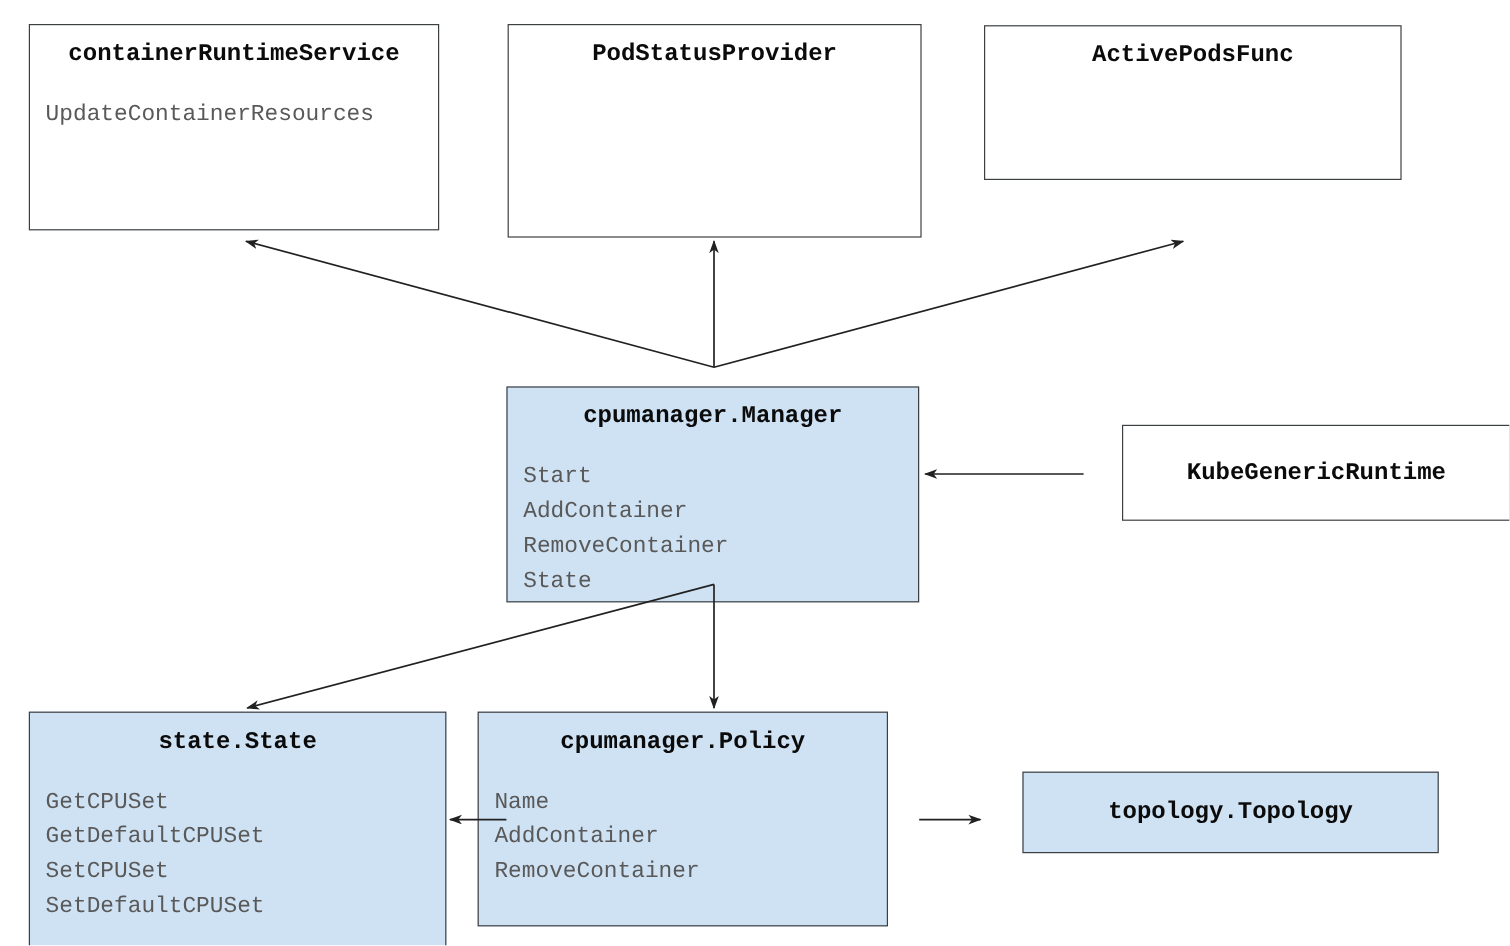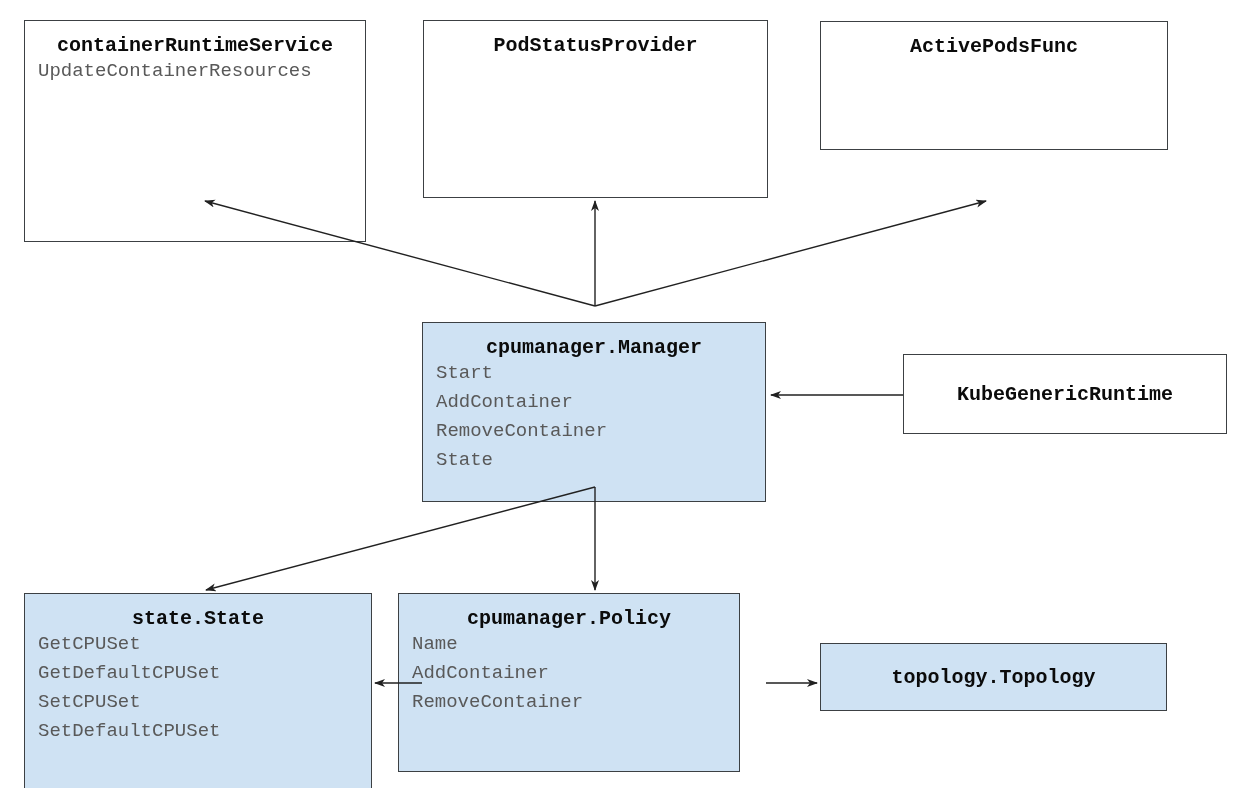--- a/index.html
+++ b/index.html
@@ -30,25 +30,27 @@
     font-size: 20px;
     color: #0b0b0b;
     padding-top: 13px;
     letter-spacing: 0px;
     white-space: nowrap;
   }
   .node.center-title {
     display: flex;
     align-items: center;
     justify-content: center;
+    margin-left: 32px;
   }
   .node.center-title .node-title {
     padding-top: 0;
   }
   .node-methods {
+    margin-top: 24px;
     padding-left: 13px;
   }
   .method {
     font-size: 19px;
     line-height: 29px;
     color: #595959;
     white-space: nowrap;
   }
   svg.edges {
     position: absolute;
@@ -61,21 +63,21 @@
   svg.edges line {
     stroke: #212121;
     stroke-width: 1.4;
   }
 </style>
 </head>
 <body>
 
 <div class="canvas">
 
-  <div class="node" style="left:24px; top:20px; width:342px; height:222px;">
+  <div class="node" style="left:24px; top:20px; width:342px; height:172px;">
     <div class="node-title">containerRuntimeService</div>
     <div class="node-methods">
       <div class="method">UpdateContainerResources</div>
     </div>
   </div>
 
   <div class="node" style="left:423px; top:20px; width:345px; height:178px;">
     <div class="node-title">PodStatusProvider</div>
   </div>
 

